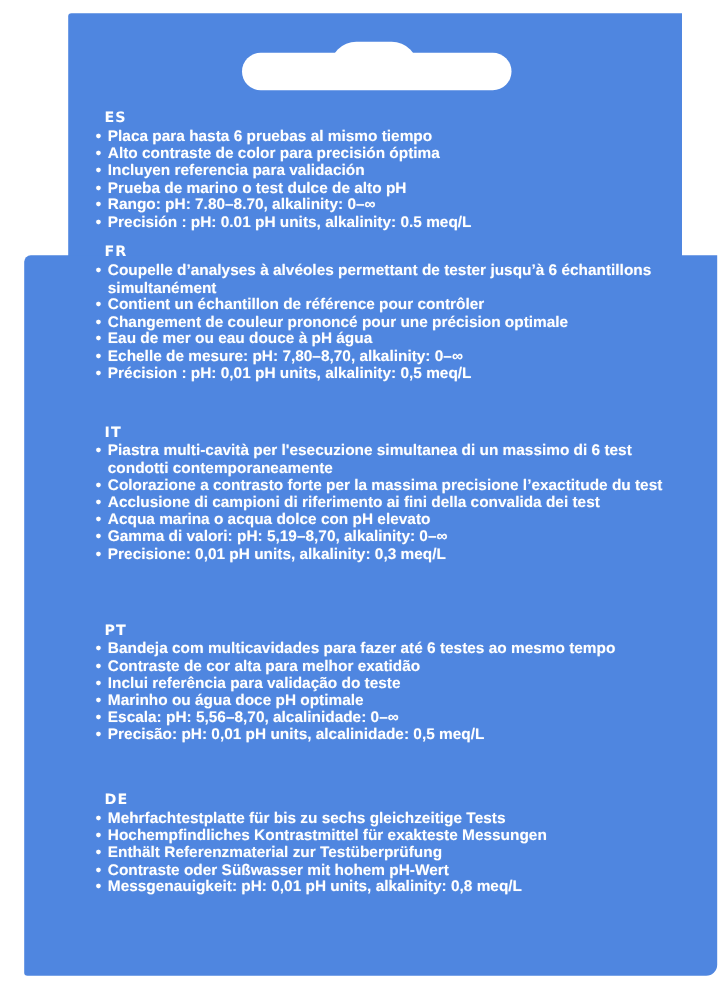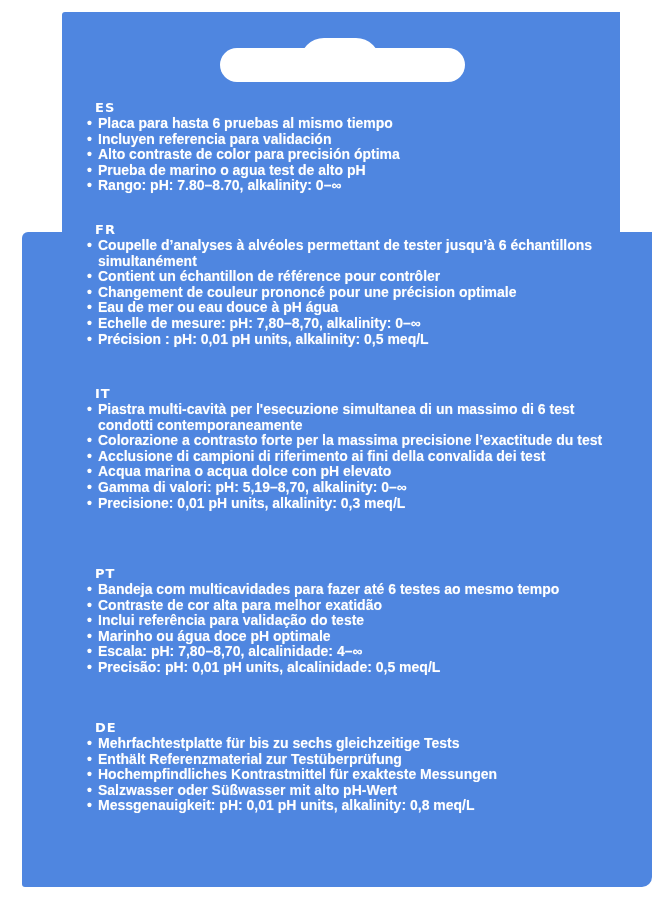--- a/index.html
+++ b/index.html
@@ -47,24 +47,25 @@
 <div class="card-bottom"></div>
 <div class="hang-hole-bump"></div>
 <div class="hang-hole"></div>
 
 <div class="content">
 
   <div class="section" style="top:100px;">
     <div class="lang">ES</div>
     <ul>
       <li>Placa para hasta 6 pruebas al mismo tiempo</li>
+      <li>Alto contraste de color para precisión óptima</li>
       <li>Incluyen referencia para validación</li>
-      <li>Alto contraste de color para precisión óptima</li>
-      <li>Prueba de marino o agua test de alto pH</li>
+      <li>Prueba de marino o test dulce de alto pH</li>
       <li>Rango:  pH: 7.80–8.70, alkalinity: 0–∞</li>
+      <li>Precisión : pH: 0.01 pH units, alkalinity: 0.5 meq/L</li>
     </ul>
   </div>
 
   <div class="section" style="top:222px;">
     <div class="lang">FR</div>
     <ul>
       <li>Coupelle d’analyses à alvéoles permettant de tester jusqu’à 6 échantillons simultanément</li>
       <li>Contient un échantillon de référence pour contrôler</li>
       <li>Changement de couleur prononcé pour une précision optimale</li>
       <li>Eau de mer ou eau douce à pH água</li>
@@ -85,29 +86,29 @@
     </ul>
   </div>
 
   <div class="section" style="top:566px;">
     <div class="lang">PT</div>
     <ul>
       <li>Bandeja com multicavidades para fazer até 6 testes ao mesmo tempo</li>
       <li>Contraste de cor alta para melhor exatidão</li>
       <li>Inclui referência para validação do teste</li>
       <li>Marinho ou água doce pH optimale</li>
-      <li>Escala:   pH: 7,80–8,70, alcalinidade: 4–∞</li>
+      <li>Escala:   pH: 5,56–8,70, alcalinidade: 0–∞</li>
       <li>Precisão: pH: 0,01 pH units, alcalinidade: 0,5 meq/L</li>
     </ul>
   </div>
 
   <div class="section" style="top:720px;">
     <div class="lang">DE</div>
     <ul>
       <li>Mehrfachtestplatte für bis zu sechs gleichzeitige Tests</li>
+      <li>Hochempfindliches Kontrastmittel für exakteste Messungen</li>
       <li>Enthält Referenzmaterial zur Testüberprüfung</li>
-      <li>Hochempfindliches Kontrastmittel für exakteste Messungen</li>
-      <li>Salzwasser oder Süßwasser mit alto pH-Wert</li>
+      <li>Contraste oder Süßwasser mit hohem pH-Wert</li>
       <li>Messgenauigkeit: pH: 0,01 pH units, alkalinity: 0,8 meq/L</li>
     </ul>
   </div>
 
 </div>
 
 </body></html>

